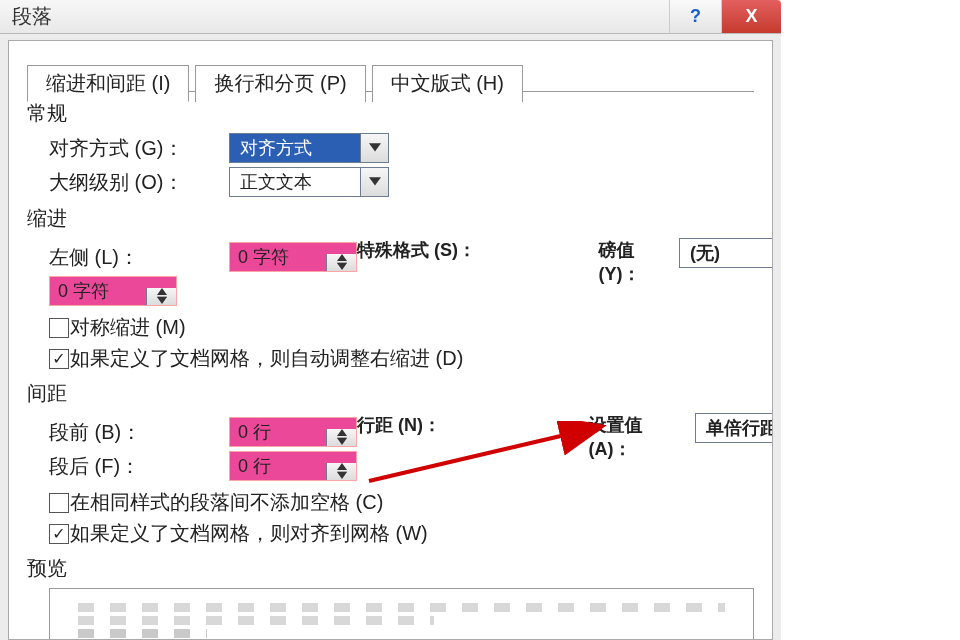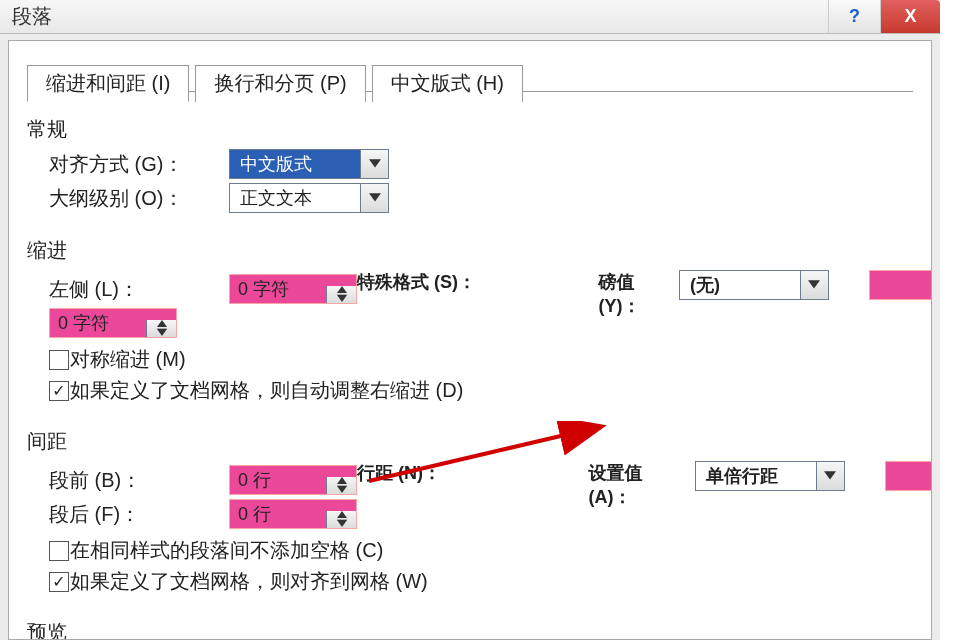--- a/index.html
+++ b/index.html
@@ -4,21 +4,21 @@
 <style>
   * { box-sizing: border-box; }
   body {
     margin: 0;
     font-family: "Microsoft YaHei", "SimSun", sans-serif;
     font-size: 18px;
     background: #fff;
     color: #222;
   }
   .window {
-    width: 940px;
+    width: 781px;
     height: 640px;
     position: relative;
     background: #ececec;
   }
   .titlebar {
     height: 34px;
     background: linear-gradient(#f7f7f7, #e8e8e8);
     border-bottom: 1px solid #bbb;
     display: flex;
     align-items: center;
@@ -44,21 +44,21 @@
     background:#fff; border:1px solid #aaa; padding:10px 18px 0 18px;
     overflow:hidden;
   }
   .tabs { display:flex; gap:6px; margin-bottom:4px; }
   .tab {
     border:1px solid #999; background:#fff; padding:4px 18px;
     font-size:20px; border-bottom:none; position:relative; top:14px;
   }
   .tab.active { background:#fff; border-bottom:1px solid #fff; z-index:2; }
   .tabline { border-top:1px solid #999; margin-top:-1px; }
-  .sect { font-size:20px; margin:24px 0 6px 0; font-weight:500; color:#222; }
+  .sect { font-size:20px; margin:8px 0 6px 0; font-weight:500; color:#222; }
   .row { display:flex; align-items:center; margin:4px 0 4px 22px; gap:10px; }
   .lbl { width:170px; font-size:20px; }
   .combo {
     display:flex; align-items:stretch; border:1px solid #6e7c8f; background:#fff;
     height:30px;
   }
   .combo .val { padding:2px 10px; min-width:130px; display:flex; align-items:center; }
   .combo .arrow, .spin .btns {
     width:28px; border-left:1px solid #6e7c8f; display:flex; align-items:center;
     justify-content:center; background:linear-gradient(#f6f6f6,#dcdcdc);
@@ -115,21 +115,21 @@
       <div class="tab active">缩进和间距 (I)</div>
       <div class="tab">换行和分页 (P)</div>
       <div class="tab">中文版式 (H)</div>
     </div>
     <div class="tabline"></div>
 
     <div class="sect">常规</div>
     <div class="row">
       <span class="lbl">对齐方式 (G)：</span>
       <div class="combo">
-        <span class="val sel">中文版式</span>
+        <span class="val sel">对齐方式</span>
         <span class="arrow">
             <svg viewBox="0 0 10 8">
               <polygon points="0,0 10,0 5,7" fill="#333"></polygon>
             </svg>
           </span>
       </div>
     </div>
     <div class="row">
       <span class="lbl">大纲级别 (O)：</span>
       <div class="combo">

